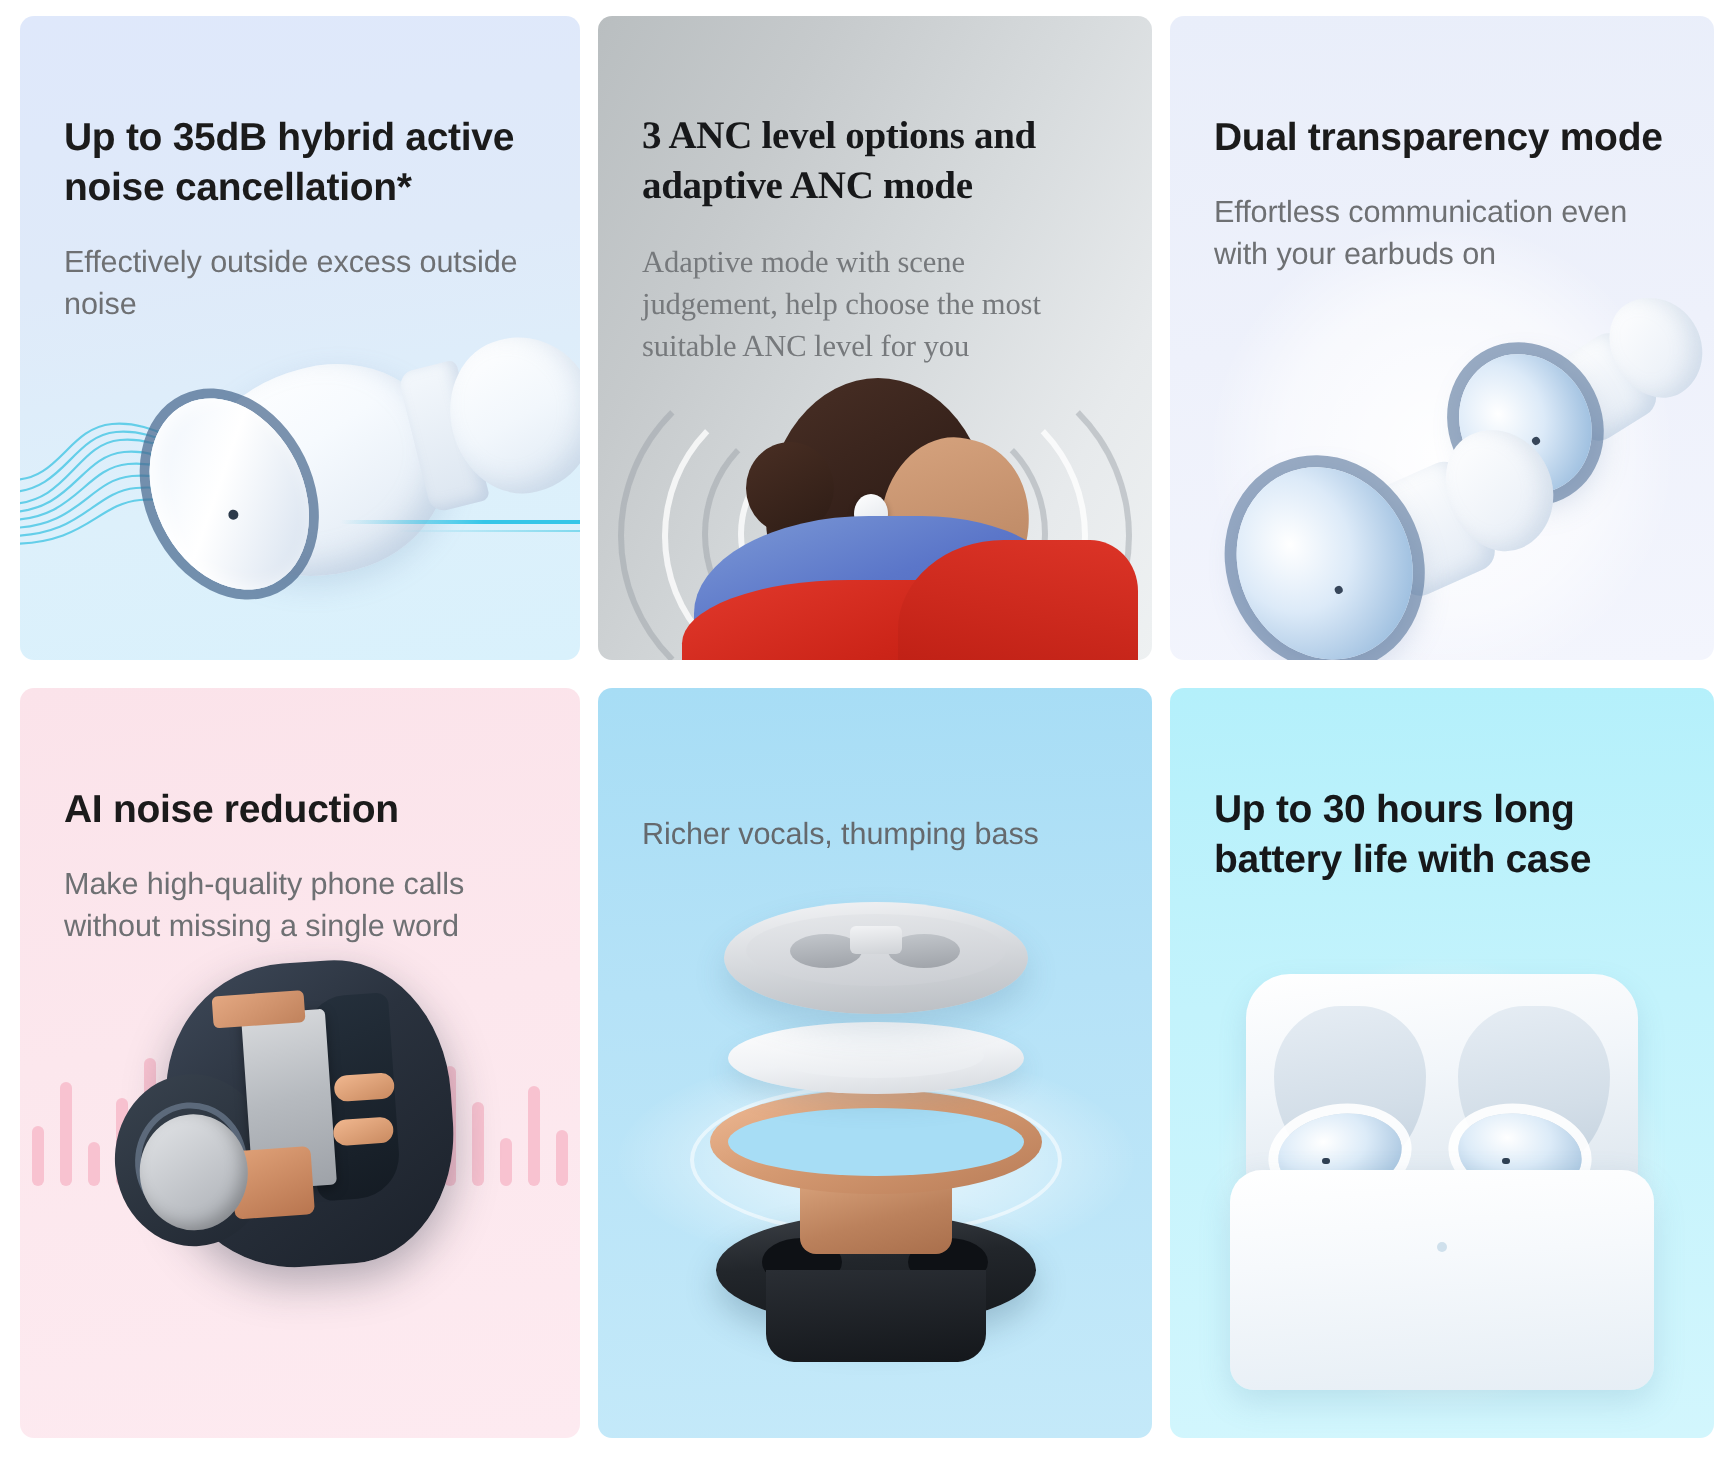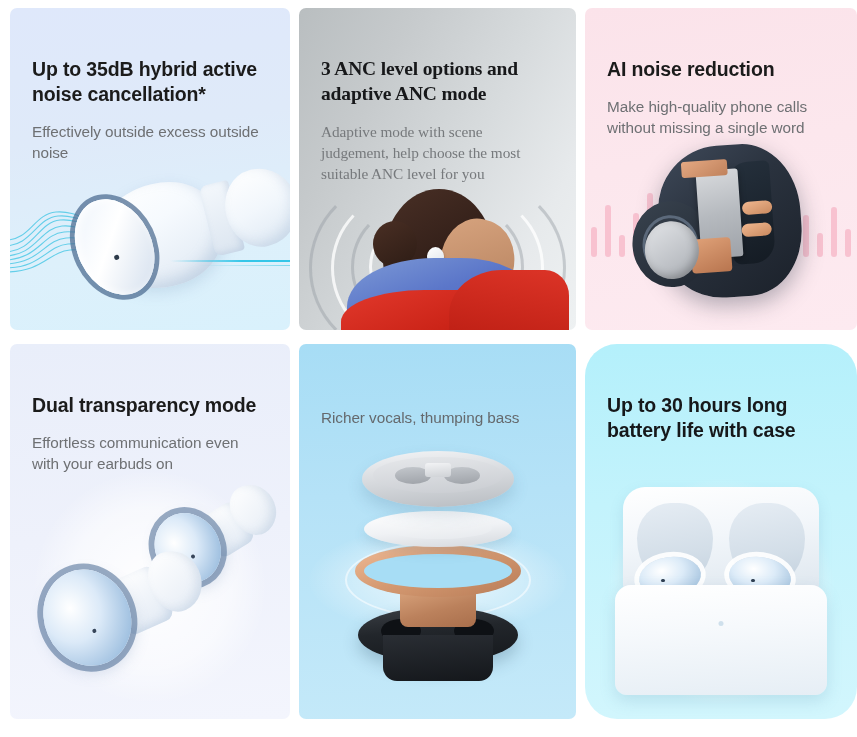--- a/index.html
+++ b/index.html
@@ -343,21 +343,21 @@
   }
   .c5 .base-hole-l { left: 82px; }
   .c5 .base-hole-r { right: 82px; }
   .c5 .base-body {
     top: 206px; width: 110px; height: 46px;
     background: linear-gradient(175deg,#2a2e34,#14171b);
     border-radius: 0 0 14px 14px;
   }
 
   
-  .c6 { background: linear-gradient(178deg,#b4f0fb 0%, #c3f3fc 42%, #d2f6fd 100%); border-radius: 32px; }
+  .c6 { background: linear-gradient(178deg,#b4f0fb 0%, #c3f3fc 42%, #d2f6fd 100%); }
   .c6 .card-title { color: #16181a; }
   .c6 .card-subtitle { color: #65696d; }
 
   .c6 .halo {
     position: absolute; left: 50%; top: 54%; width: 230px; height: 230px;
     transform: translate(-50%,-50%); border-radius: 50%;
     background: radial-gradient(circle, rgba(255,255,255,.78) 0%, rgba(255,255,255,.4) 52%, rgba(255,255,255,0) 70%);
   }
   .c6 .case-lid {
     position: absolute; left: 50%; transform: translateX(-50%);
@@ -461,20 +461,42 @@
         <div class="bun"></div>
         <div class="ear-bud"></div>
         <div class="hand"></div>
         <div class="sweater-blue"></div>
         <div class="sweater-red"></div>
         <div class="sweater-red2"></div>
       </div>
     </div>
   </div>
 
+  <div class="card c4">
+    <div class="card-text">
+      <div class="card-title">Dual transparency mode</div>
+      <div class="card-subtitle">Effortless communication even with your earbuds on</div>
+    </div>
+    <div class="card-art">
+      <div class="glow"></div>
+      <div class="budB">
+        <div class="b-stem"></div>
+        <div class="b-tip"></div>
+        <div class="b-face"></div>
+        <div class="b-dot"></div>
+      </div>
+      <div class="budA">
+        <div class="b-stem"></div>
+        <div class="b-tip"></div>
+        <div class="b-face"></div>
+        <div class="b-dot"></div>
+      </div>
+    </div>
+  </div>
+
   <div class="card c3">
     <div class="card-text">
       <div class="card-title">AI noise reduction</div>
       <div class="card-subtitle">Make high-quality phone calls without missing a single word</div>
     </div>
     <div class="card-art">
       <div class="eqbars">
         <div class="eqbar" style="left:6px;height:30px;"></div>
         <div class="eqbar" style="left:20px;height:52px;"></div>
         <div class="eqbar" style="left:34px;height:22px;"></div>
@@ -502,42 +524,20 @@
         <div class="chip"></div>
         <div class="copper-a"></div>
         <div class="copper-b"></div>
         <div class="copper-pin1"></div>
         <div class="copper-pin2"></div>
         <div class="coil"></div>
       </div>
     </div>
   </div>
 
-  <div class="card c4">
-    <div class="card-text">
-      <div class="card-title">Dual transparency mode</div>
-      <div class="card-subtitle">Effortless communication even with your earbuds on</div>
-    </div>
-    <div class="card-art">
-      <div class="glow"></div>
-      <div class="budB">
-        <div class="b-stem"></div>
-        <div class="b-tip"></div>
-        <div class="b-face"></div>
-        <div class="b-dot"></div>
-      </div>
-      <div class="budA">
-        <div class="b-stem"></div>
-        <div class="b-tip"></div>
-        <div class="b-face"></div>
-        <div class="b-dot"></div>
-      </div>
-    </div>
-  </div>
-
   <div class="card c5">
     <div class="card-text">
       <div class="card-subtitle">Richer vocals, thumping bass</div>
     </div>
     <div class="card-art">
       <div class="ripple"></div>
       <div class="ripple2"></div>
       <div class="layer l-base"></div>
       <div class="base-hole-l"></div>
       <div class="base-hole-r"></div>

